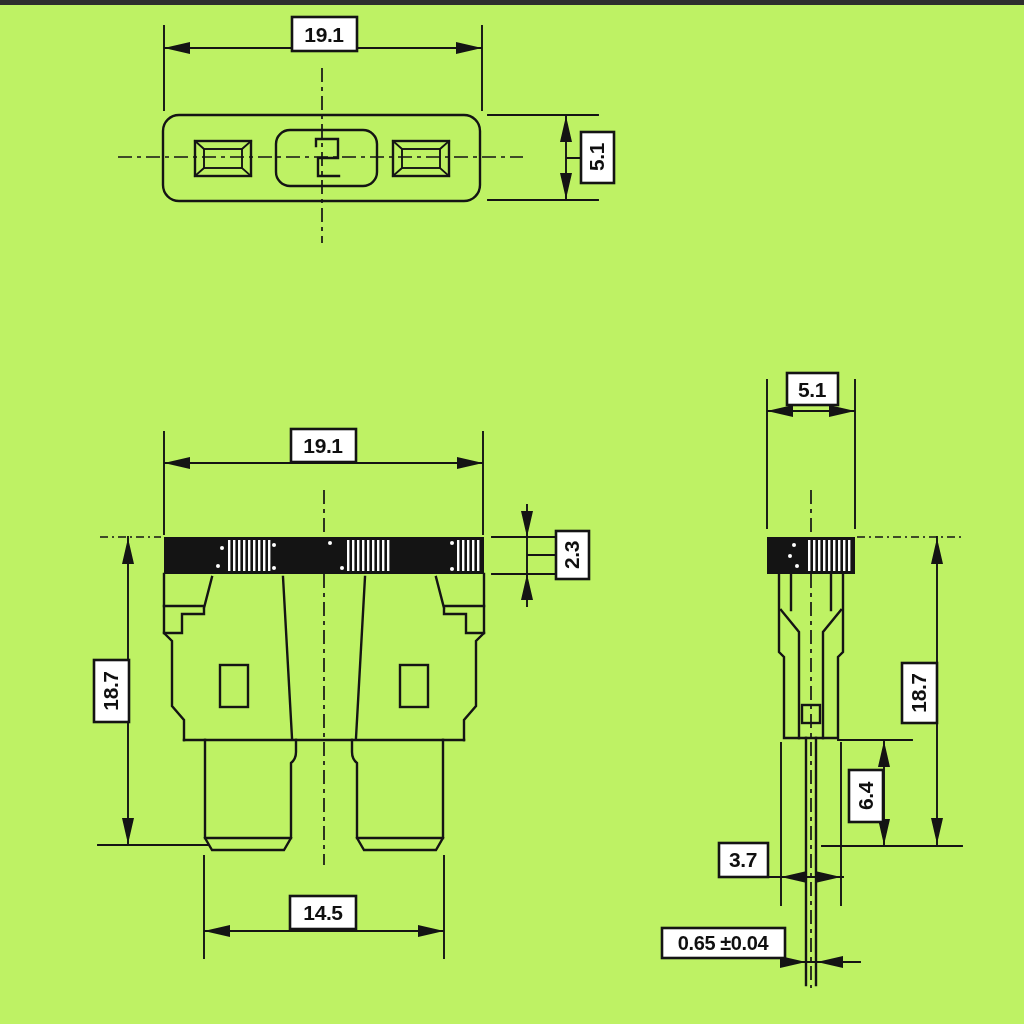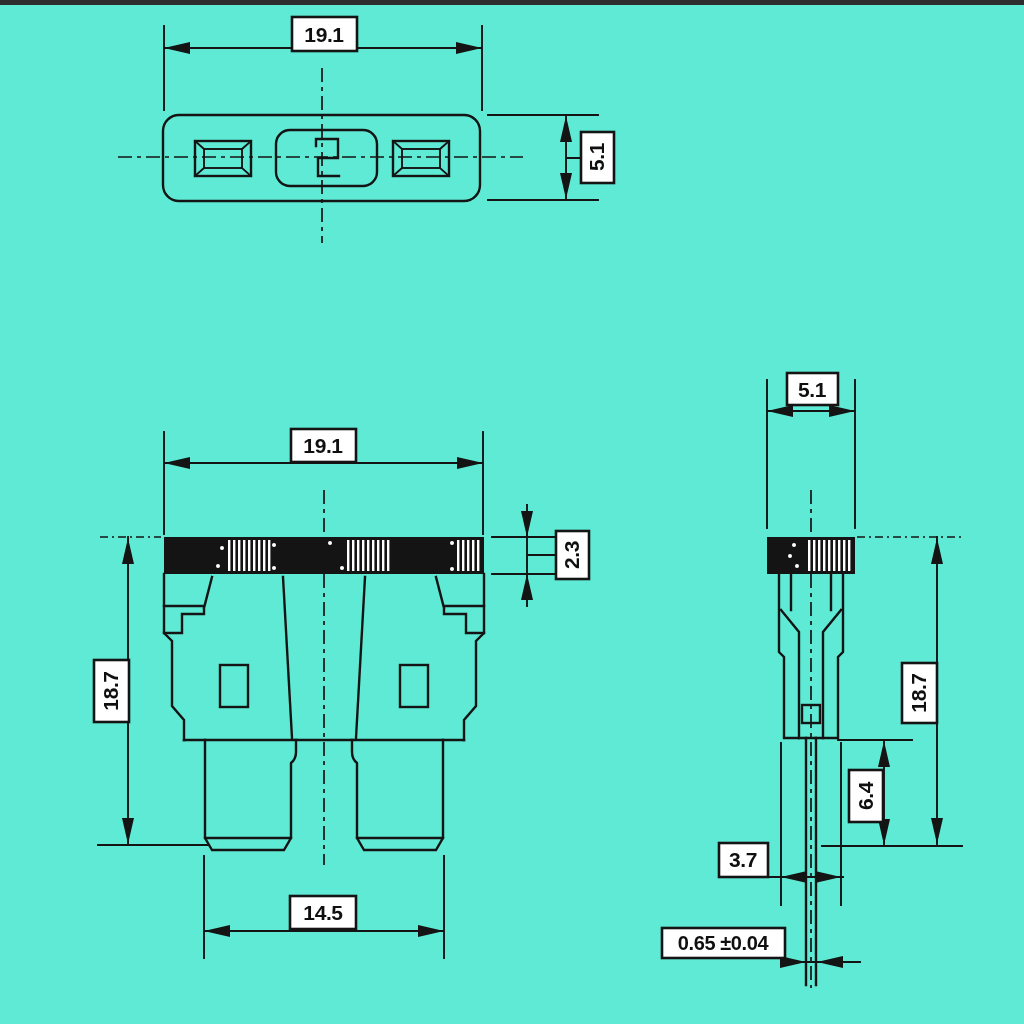--- a/index.html
+++ b/index.html
@@ -1,16 +1,16 @@
 <!DOCTYPE html>
 <html><head>
 <meta charset="utf-8">
 <style>
   html,body{margin:0;padding:0;background:#ffffff;}
-  .stage{position:relative;width:1024px;height:1024px;background:#5eead4;overflow:hidden;}
+  .stage{position:relative;width:1024px;height:1024px;background:#bef264;overflow:hidden;}
   svg{display:block;filter:blur(0.35px);}
   .ln{stroke:#141414;stroke-width:2.4;fill:none;stroke-linecap:square;}
   .thin{stroke:#141414;stroke-width:1.9;fill:none;stroke-linecap:square;}
   .cl{stroke:#141414;stroke-width:1.7;fill:none;stroke-dasharray:14 5 4 5;}
   .dash{stroke:#141414;stroke-width:1.7;fill:none;stroke-dasharray:8 4 2 4;}
   .arr{fill:#141414;stroke:none;}
   .box{fill:#ffffff;stroke:#141414;stroke-width:2.6;}
   .blk{fill:#141414;stroke:none;}
   .wht{fill:#ffffff;stroke:none;}
   .dim-text{font-family:"Liberation Sans",sans-serif;font-weight:700;font-size:21px;

